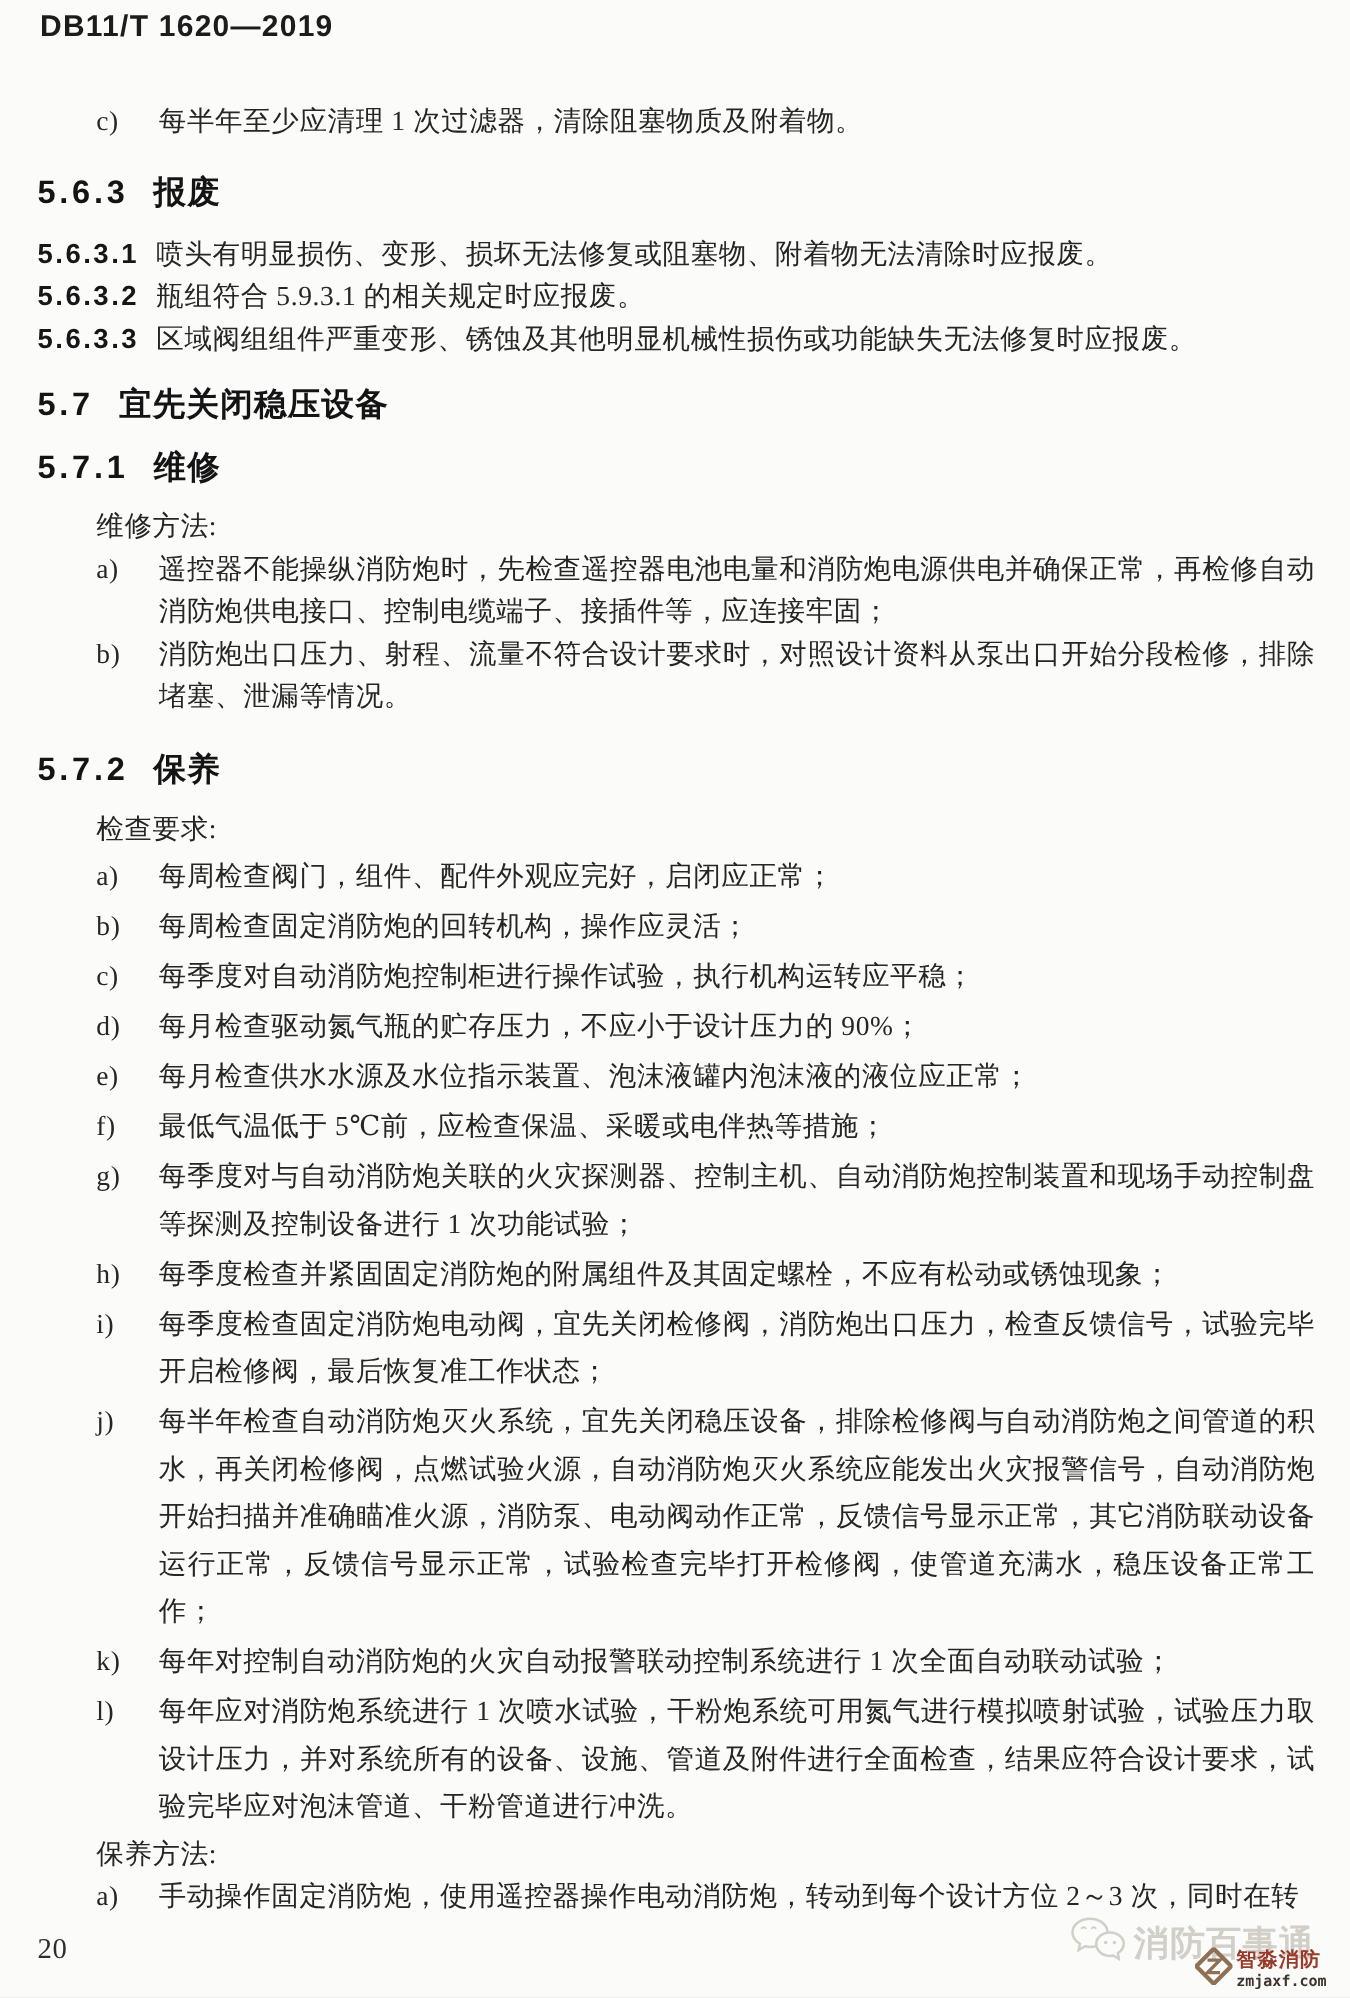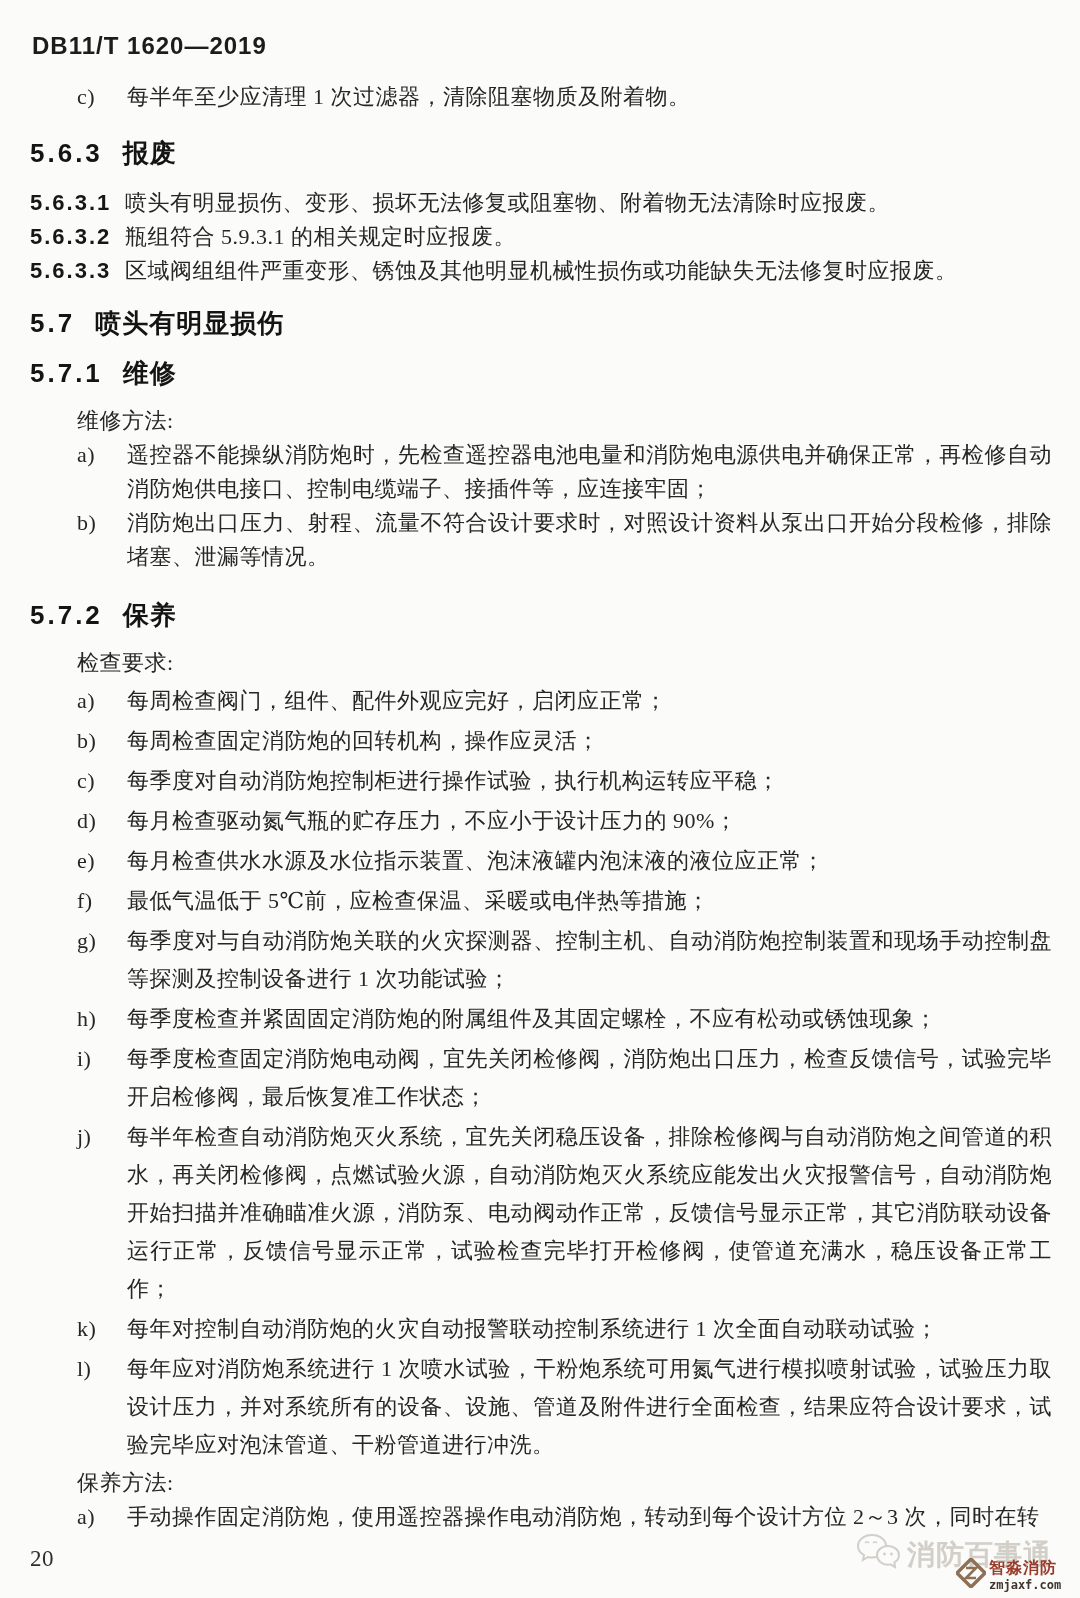--- a/index.html
+++ b/index.html
@@ -9,21 +9,21 @@
     margin:0 auto;
     background:#fbfbf9;
     overflow:hidden;
     color:#262626;
     font-family:"Liberation Serif","DejaVu Serif",serif;
     font-size:22px;
     letter-spacing:0.5px;
   }
   
   .doc-header{
-    position:absolute;top:32px;left:32px;
+    position:absolute;top:8px;left:32px;
     font-family:"Liberation Sans","DejaVu Sans",sans-serif;
     font-size:24px;font-weight:600;letter-spacing:1px;color:#1c1c1c;
   }
   .content{padding-top:80px;}
   
   .li{display:flex;padding-left:77px;margin:0;}
   .li .lbl{flex:none;width:50px;color:#262626;}
   .li .txt{flex:1;padding-right:28px;text-align:justify;}
   .lh34 .li,.lh34.li{line-height:34px;}
   .checklist .li{line-height:38px;margin:2px 0;}
@@ -108,21 +108,21 @@
         <span class="txt">瓶组符合 5.9.3.1 的相关规定时应报废。</span>
       </div>
       <div class="clause">
         <span class="num">5.6.3.3</span>
         <span class="txt">区域阀组组件严重变形、锈蚀及其他明显机械性损伤或功能缺失无法修复时应报废。</span>
       </div>
     </div>
 
     <div class="h3 gap20">
       <span class="num">5.7</span>
-      <span class="title">喷头有明显损伤</span>
+      <span class="title">宜先关闭稳压设备</span>
     </div>
 
     <div class="h3 gap20">
       <span class="num">5.7.1</span>
       <span class="title">维修</span>
     </div>
 
     <p class="intro gap16">维修方法:</p>
 
     <div class="lh34">

